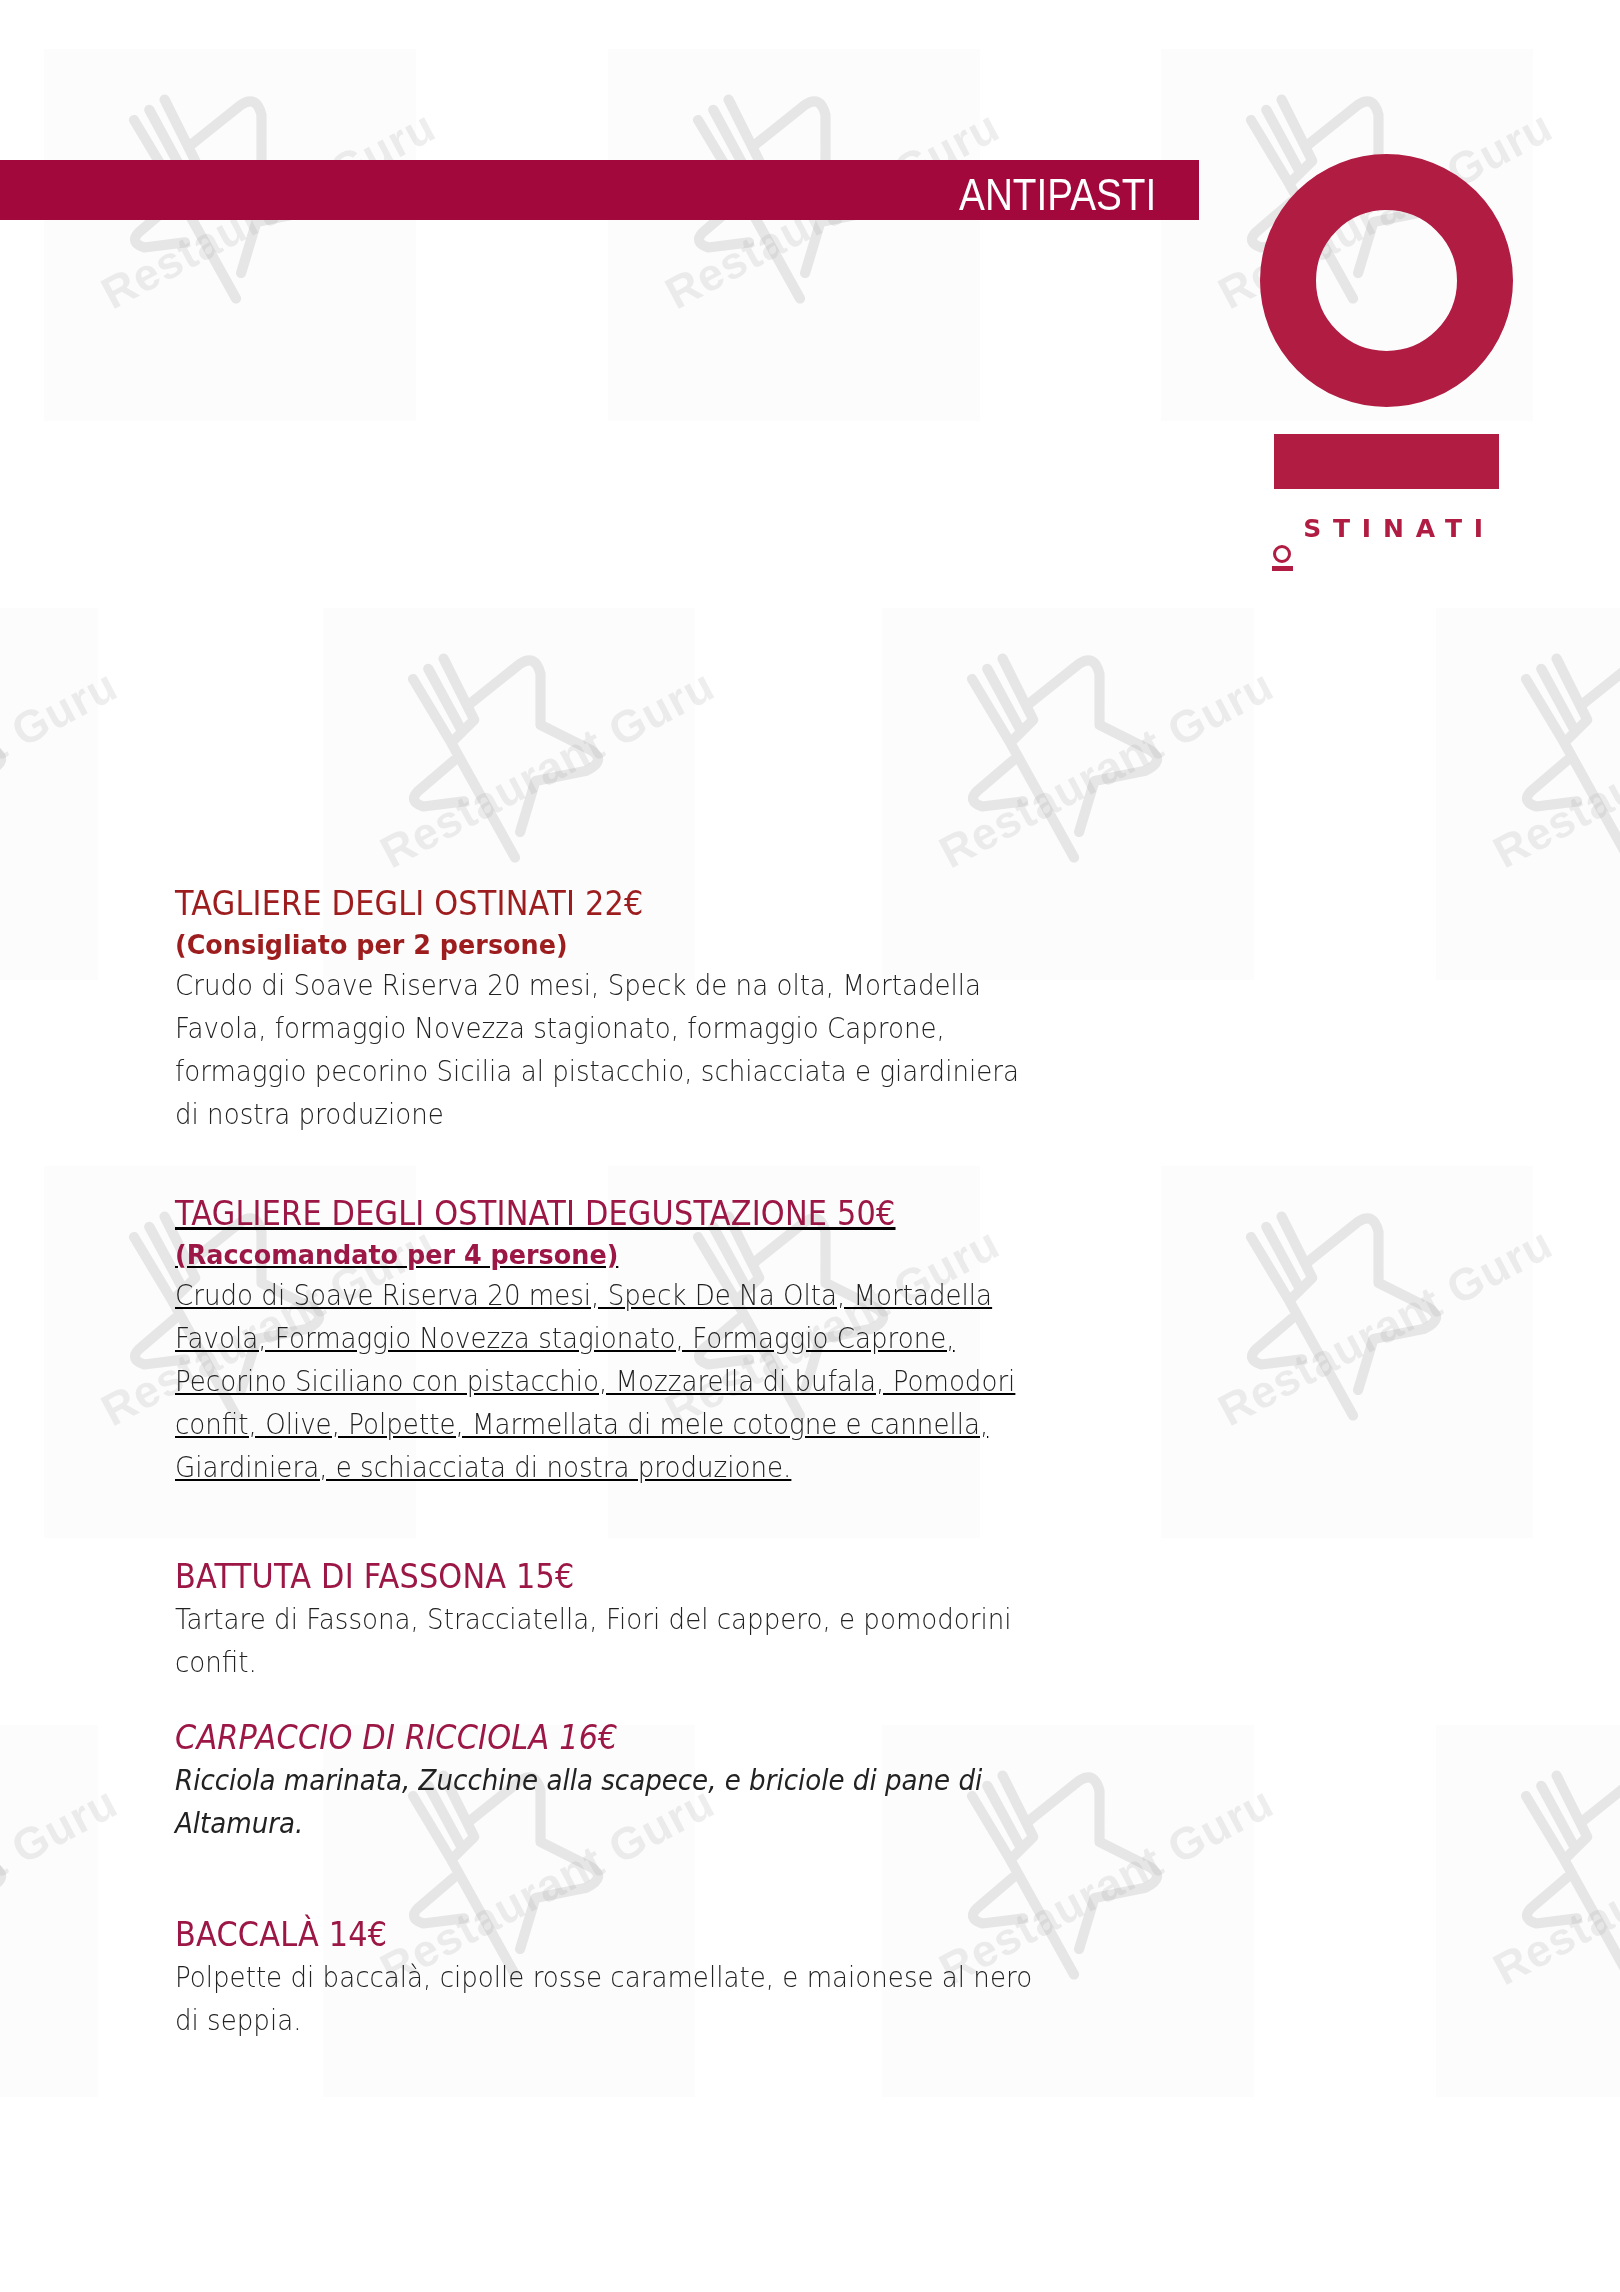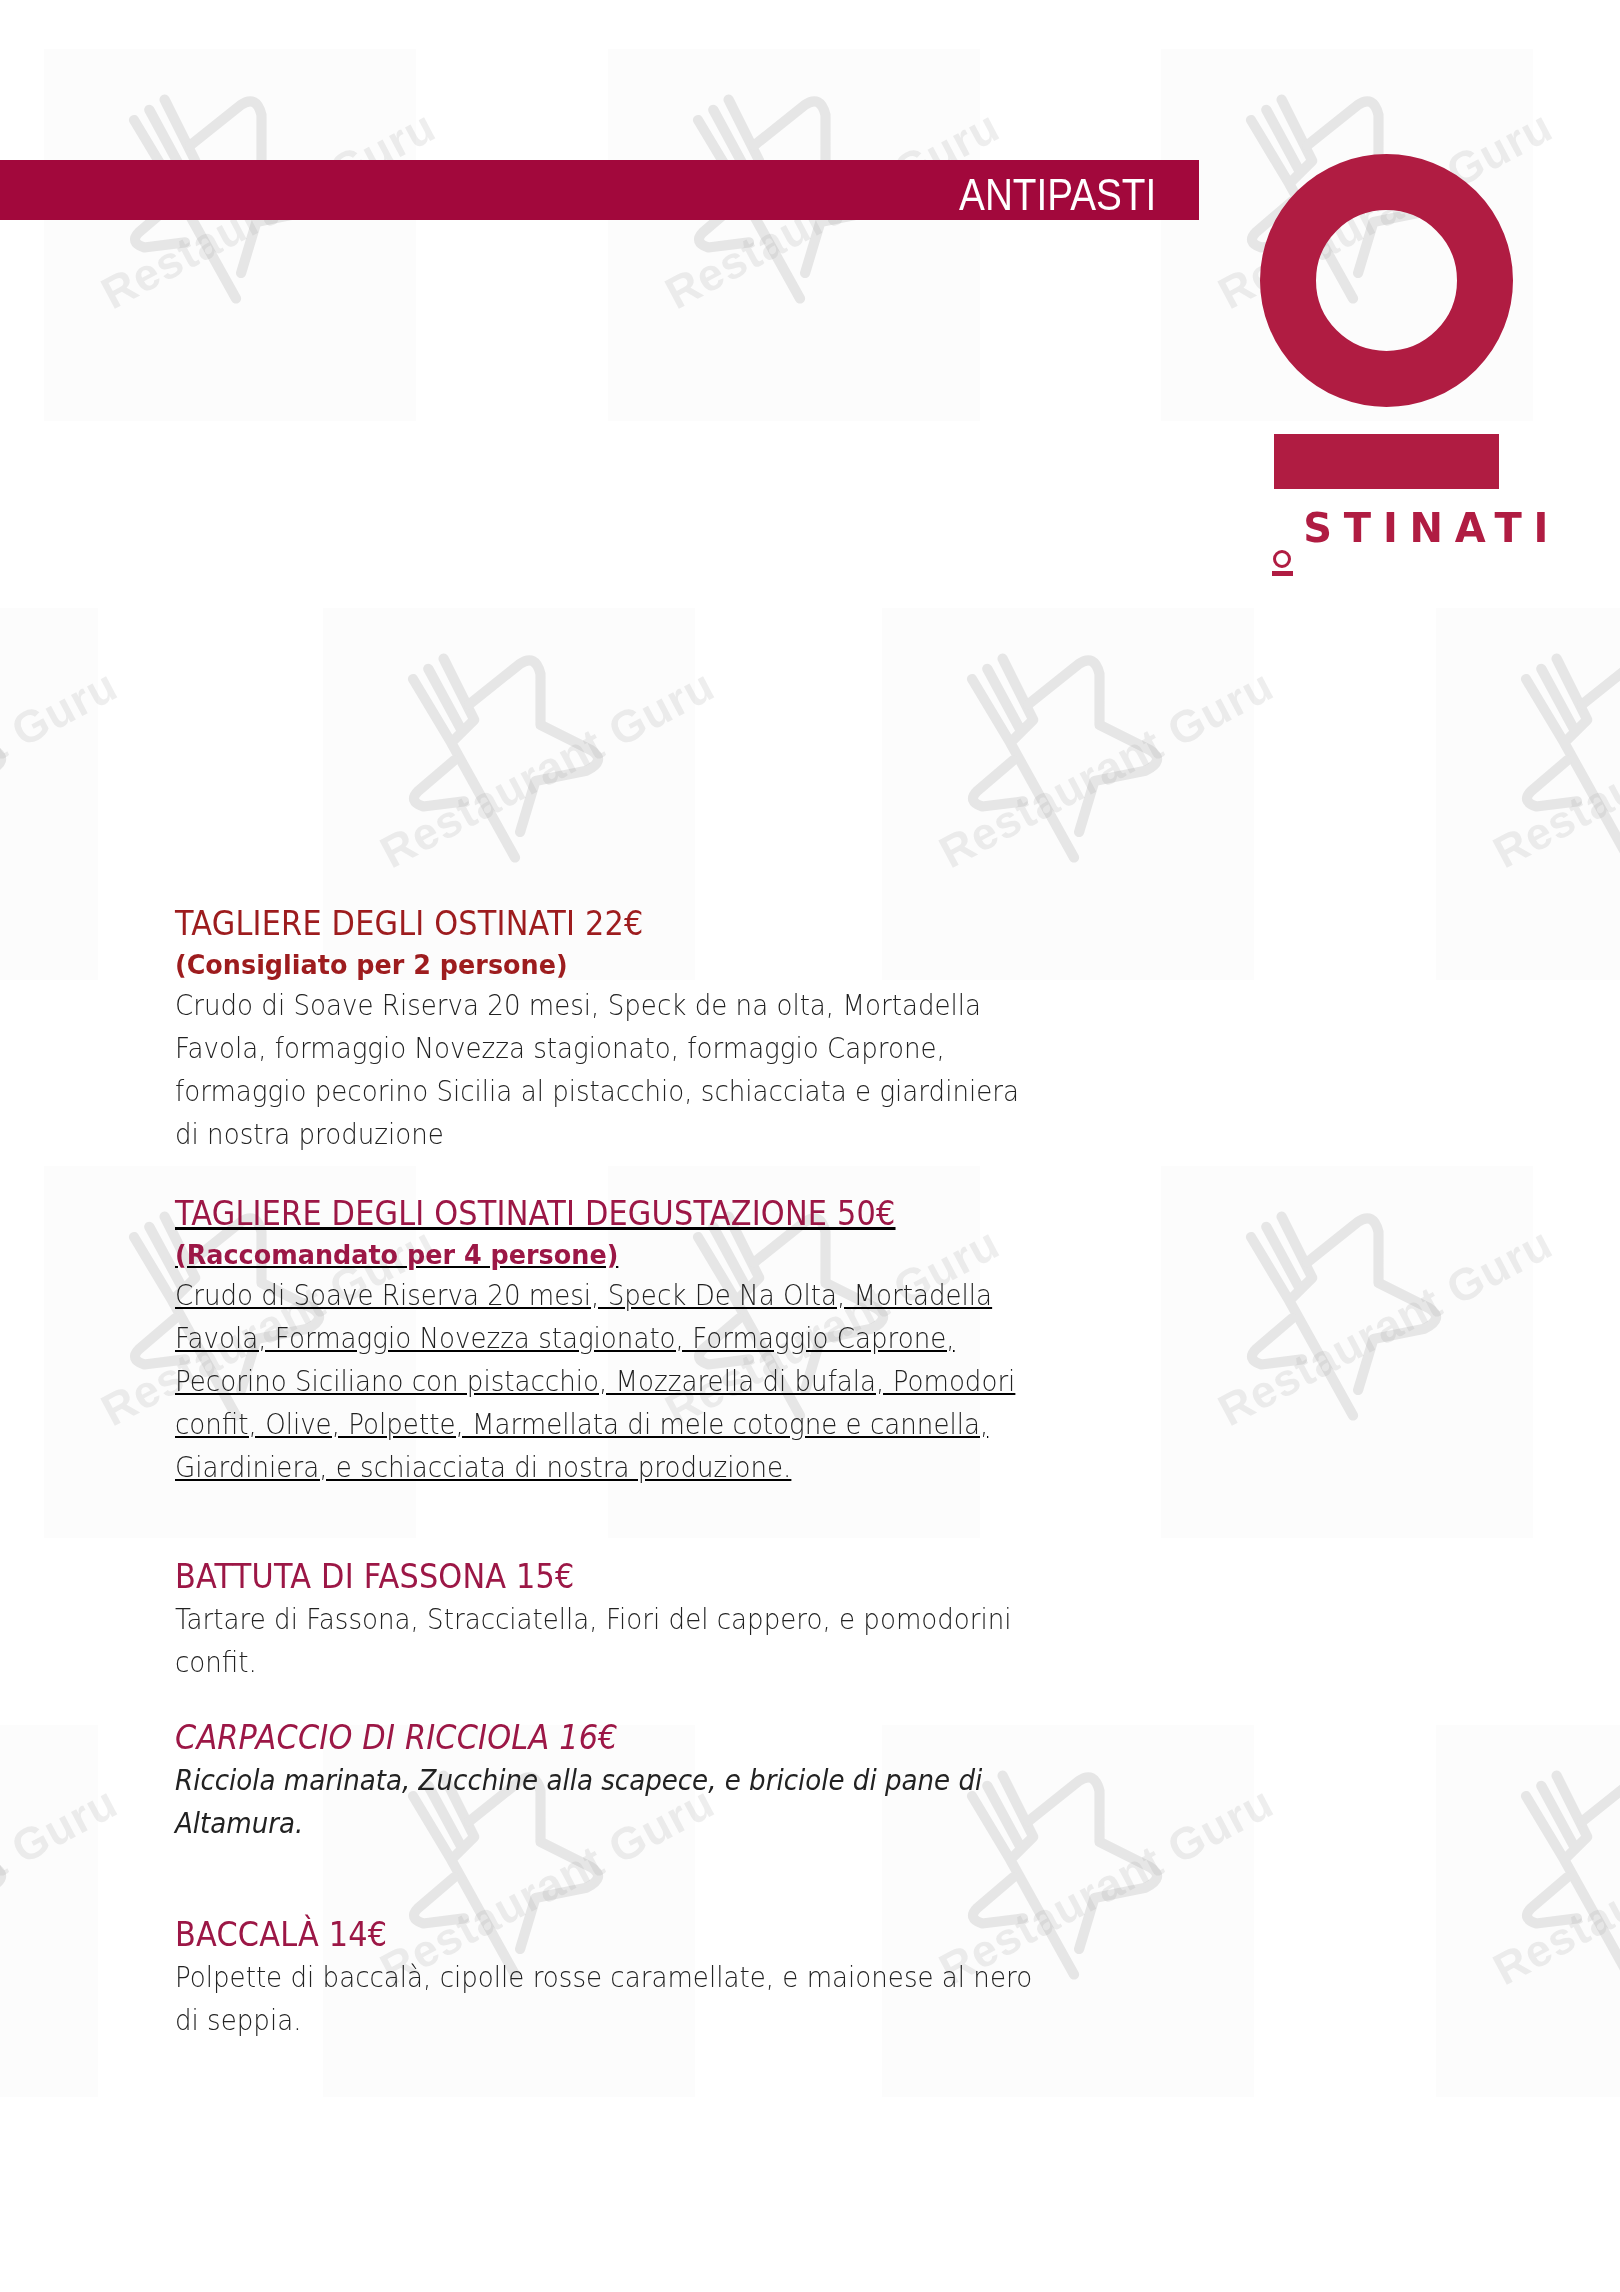--- a/index.html
+++ b/index.html
@@ -99,21 +99,21 @@
       height: 55px;
       background: #b01c42;
     }
     .logo-word {
       position: absolute;
       left: 11.8px;
       top: 357px;
       width: 235px;
       font-family: "DejaVu Sans", sans-serif;
       font-weight: bold;
-      font-size: 40px;
+      font-size: 25px;
       letter-spacing: 11.8px;
       color: #b01c42;
       line-height: 35px;
       white-space: nowrap;
     }
     .logo-word .o-small {
       display: inline-block;
       position: relative;
       width: 21.6px;
       margin-right: 9.8px;
@@ -341,21 +341,21 @@
 <div class="logo">
   <div class="logo-ring"></div>
   <div class="logo-bar"></div>
   <div class="logo-word">
     <span class="o-small"><i></i><b></b></span><span>STINATI</span>
   </div>
 </div>
 
 <div class="menu">
 
-  <div class="menu-item" style="top:0px;margin-top:20px;">
+  <div class="menu-item" style="top:0px;">
     <div class="item-title rust">TAGLIERE DEGLI OSTINATI 22€</div>
     <div class="item-note rust">(Consigliato per 2 persone)</div>
     <div class="item-desc">Crudo di Soave Riserva 20 mesi, Speck de na olta, Mortadella</div>
     <div class="item-desc">Favola, formaggio Novezza stagionato, formaggio Caprone,</div>
     <div class="item-desc">formaggio pecorino Sicilia al pistacchio, schiacciata e giardiniera</div>
     <div class="item-desc">di nostra produzione</div>
   </div>
 
   <div class="menu-item" style="top:310px;text-decoration:underline;">
     <div class="item-title">TAGLIERE DEGLI OSTINATI DEGUSTAZIONE 50€</div>

